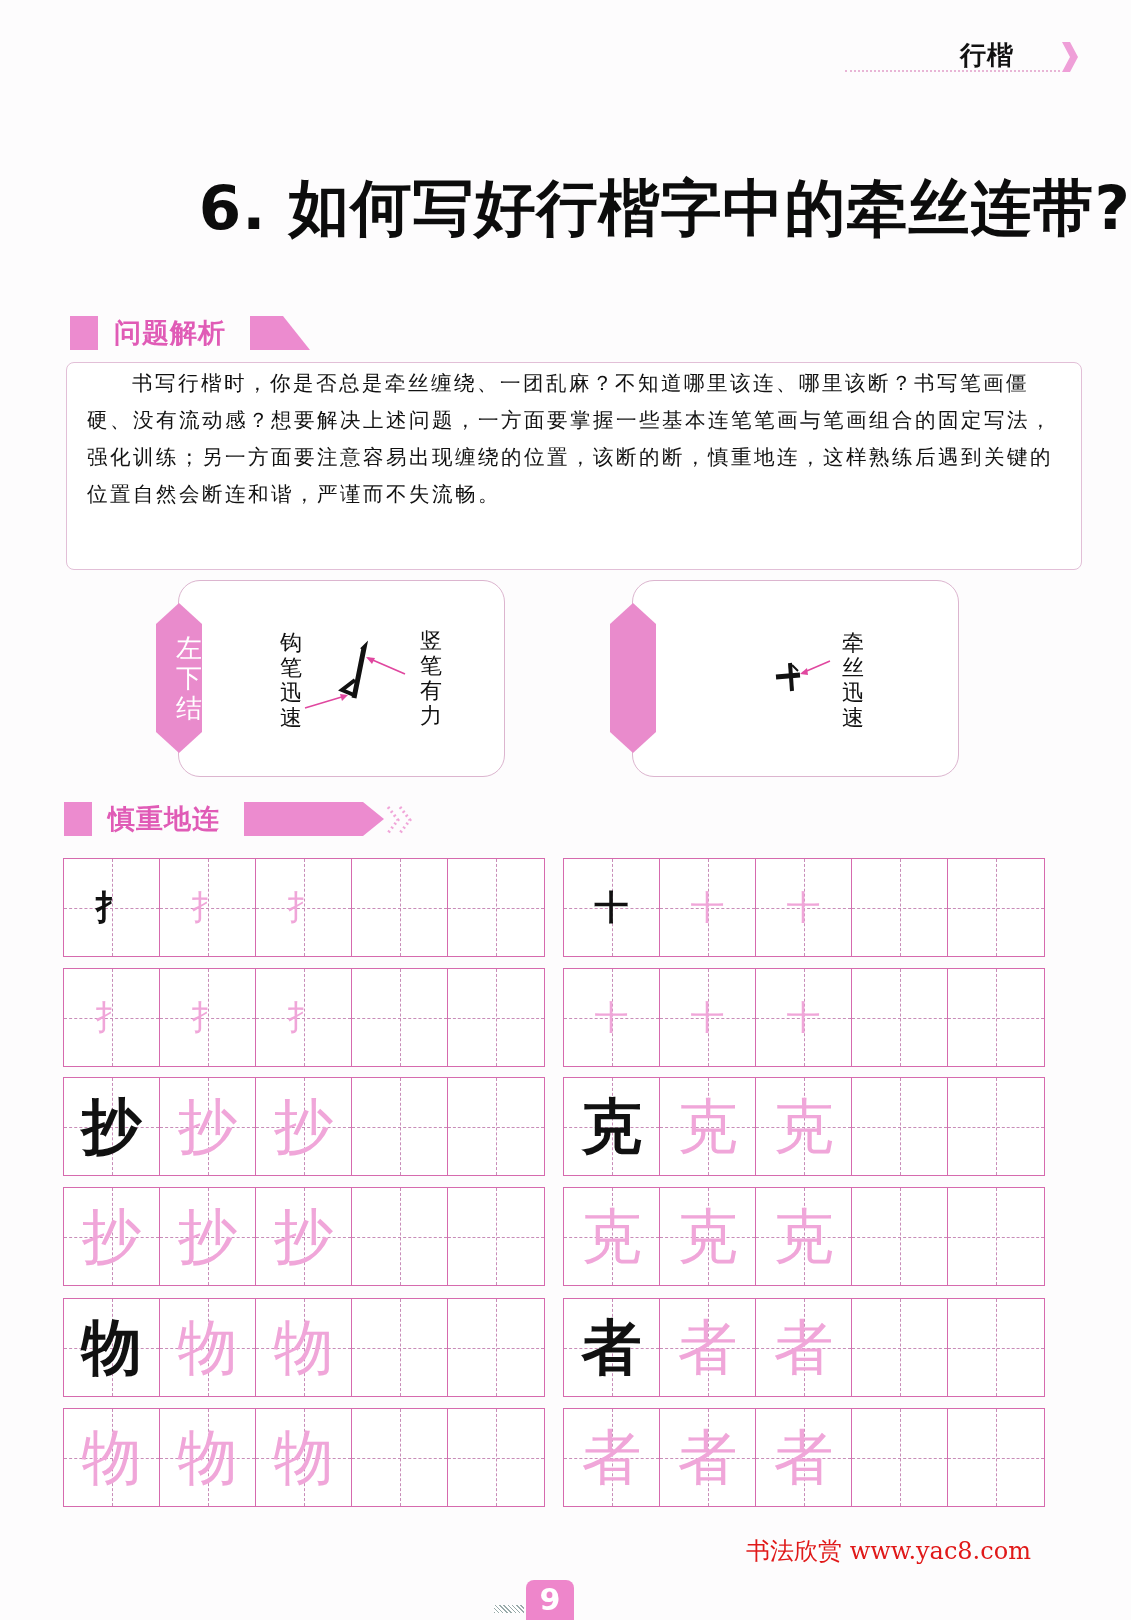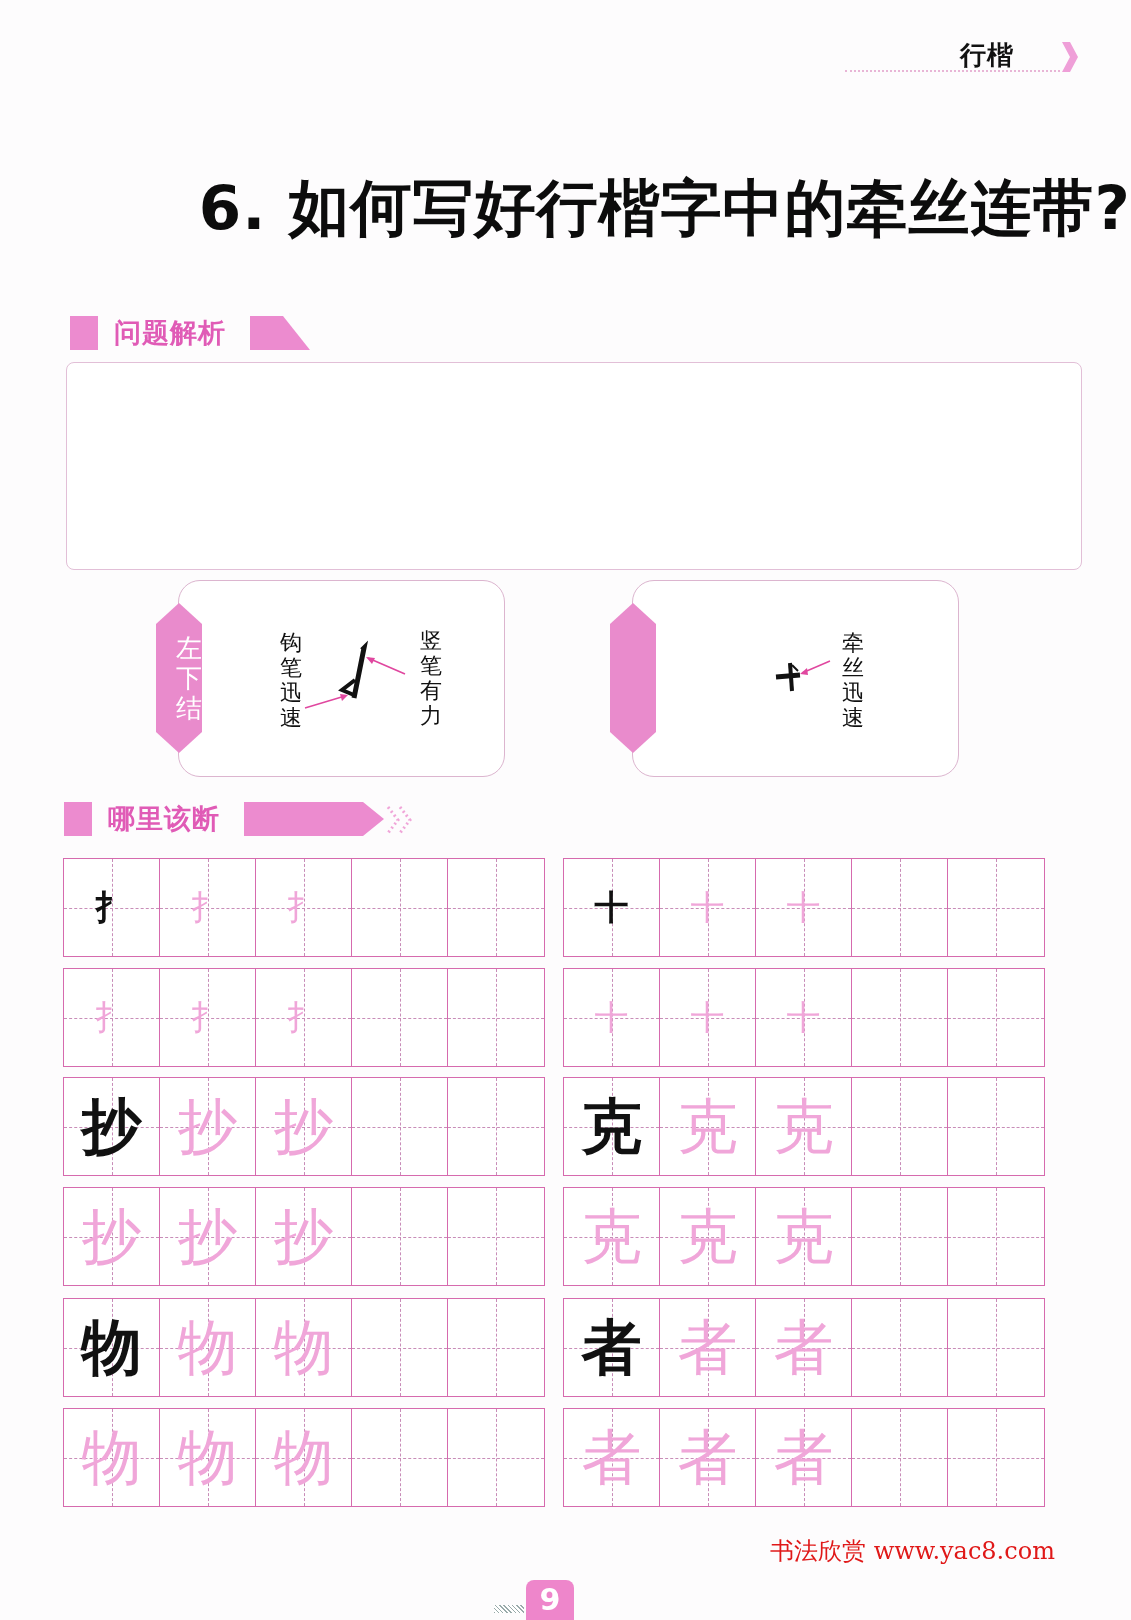--- a/index.html
+++ b/index.html
@@ -43,40 +43,41 @@
   .glyph { position:absolute; left:0; right:0; top:0; bottom:0; text-align:center; line-height:97px; font-size:60px;
            font-family:"DejaVu Serif", serif; z-index:2; }
   .glyph.model { color:#111; font-weight:bold; }
   .glyph.trace { color:#f0a6d9; }
   .glyph.small { font-size:34px; }
 
   
   #page-tab { left:526px; top:1580px; width:48px; height:40px; background:#ee86cb; border-radius:8px 8px 0 0; }
   #page-num { left:526px; top:1582px; width:48px; text-align:center; color:#fff; font-size:30px; font-family:"DejaVu Sans", sans-serif; font-weight:bold; }
   #page-hatch { left:494px; top:1605px; width:30px; height:8px; background:repeating-linear-gradient(45deg,#9aa,#9aa 1px,#fff 1px,#fff 3px); }
-  #watermark { left:770px; top:1535px; font-size:24px; color:#e01818; font-family:"DejaVu Serif", serif; }
+  #watermark { left:746px; top:1535px; font-size:24px; color:#e01818; font-family:"DejaVu Serif", serif; }
 </style>
 </head>
 <body>
 
 <div id="running-head" class="abs">行楷</div>
 <svg id="head-chevron" class="abs" viewBox="0 0 16 30">
   <polygon points="0,0 8,0 16,15 8,30 0,30 8,15" fill="#ef9fd8"></polygon>
 </svg>
 <div id="head-dots" class="abs"></div>
 
 <div id="page-title" class="abs">6. 如何写好行楷字中的牵丝连带?</div>
 
 <div class="abs banner" style="left:70px; top:316px; width:240px;">
   <div class="blk" style="left:0; width:28px;"></div>
   <div class="blk" style="left:180px; width:60px; clip-path:polygon(0 0,55% 0,100% 100%,0 100%);"></div>
   <div class="lab" style="left:30px;">问题解析</div>
 </div>
 
 <div id="analysis-box" class="abs">
+  <div class="para" style="top:2px; text-indent:45px;">书写行楷时，你是否总是牵丝缠绕、一团乱麻？不知道哪里该连、哪里该断？书写笔画僵硬、没有流动感？想要解决上述问题，一方面要掌握一些基本连笔笔画与笔画组合的固定写法，强化训练；另一方面要注意容易出现缠绕的位置，该断的断，慎重地连，这样熟练后遇到关键的位置自然会断连和谐，严谨而不失流畅。</div>
 </div>
 
 <div class="abs card" style="left:178px; top:580px;"></div>
 <div class="abs hexlabel" style="left:156px; top:603px;">
   <span style="top:30px;">左下结</span>
 </div>
 <div class="abs vtext" style="left:278px; top:630px;">钩笔迅速</div>
 <div class="abs vtext" style="left:418px; top:628px;">竖笔有力</div>
 <svg class="abs" style="left:300px; top:640px;" width="110" height="80">
   <path d="M 62 10 L 64 8 L 54 58" stroke="#111" stroke-width="5" fill="none"></path>
@@ -96,21 +97,21 @@
   <path d="M 6 22 L 30 20" stroke="#111" stroke-width="5" fill="none"></path>
   <path d="M 20 8 L 22 36" stroke="#111" stroke-width="4" fill="none"></path>
   <path d="M 22 10 L 28 16" stroke="#111" stroke-width="2" fill="none"></path>
   <line x1="60" y1="6" x2="32" y2="18" stroke="#e0479f" stroke-width="1.5"></line>
   <polygon points="30,19 37,13 38,20" fill="#e0479f"></polygon>
 </svg>
 
 <div class="abs banner" style="left:64px; top:802px; width:300px;">
   <div class="blk" style="left:0; width:28px;"></div>
   <div class="blk" style="left:180px; width:140px; clip-path:polygon(0 0,85% 0,100% 50%,85% 100%,0 100%);"></div>
-  <div class="lab" style="left:30px;">哪里该断</div>
+  <div class="lab" style="left:30px;">慎重地连</div>
   <svg style="position:absolute; left:322px; top:2px;" width="30" height="32">
     <path d="M 2 3 L 12 16 L 2 29" stroke="#f0a6d9" stroke-width="3" stroke-dasharray="2 3" fill="none"></path>
     <path d="M 14 3 L 24 16 L 14 29" stroke="#f0a6d9" stroke-width="3" stroke-dasharray="2 3" fill="none"></path>
   </svg>
 </div>
 
 <div id="left-grids">
     <div class="grid-row" style="left: 63px; top: 858px;">
       <div class="cell">
         <div class="glyph model small">扌</div>

